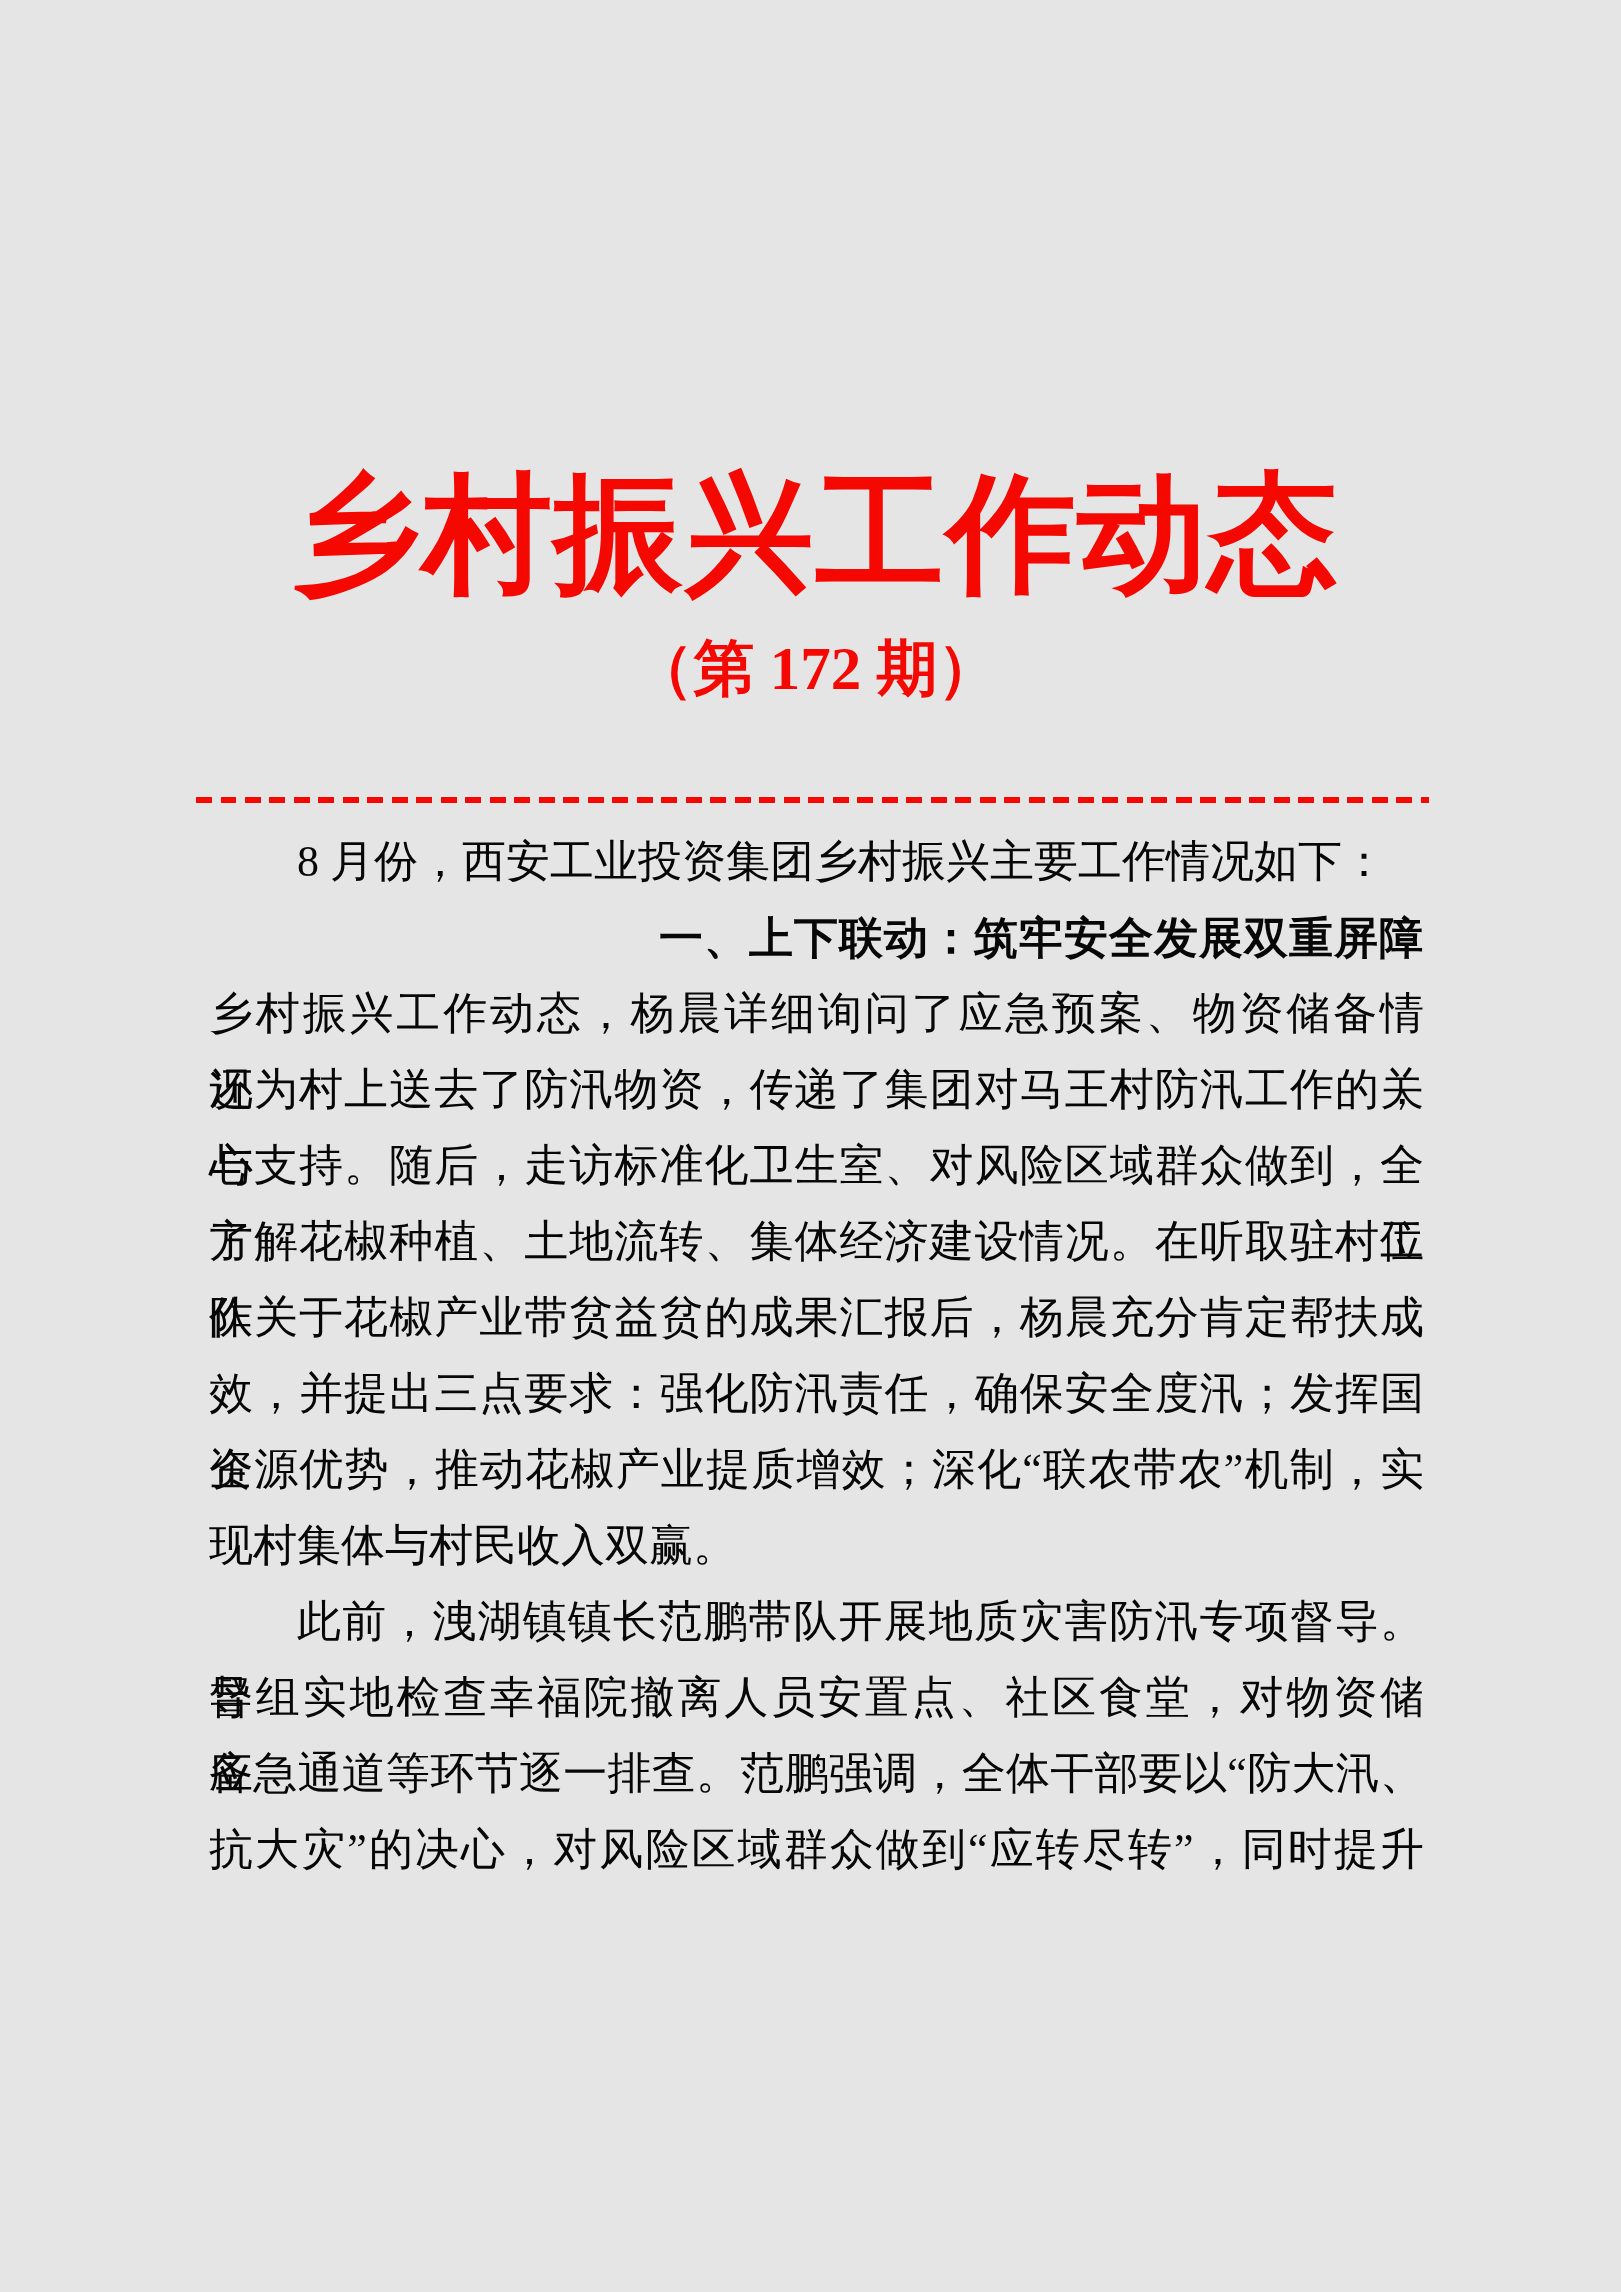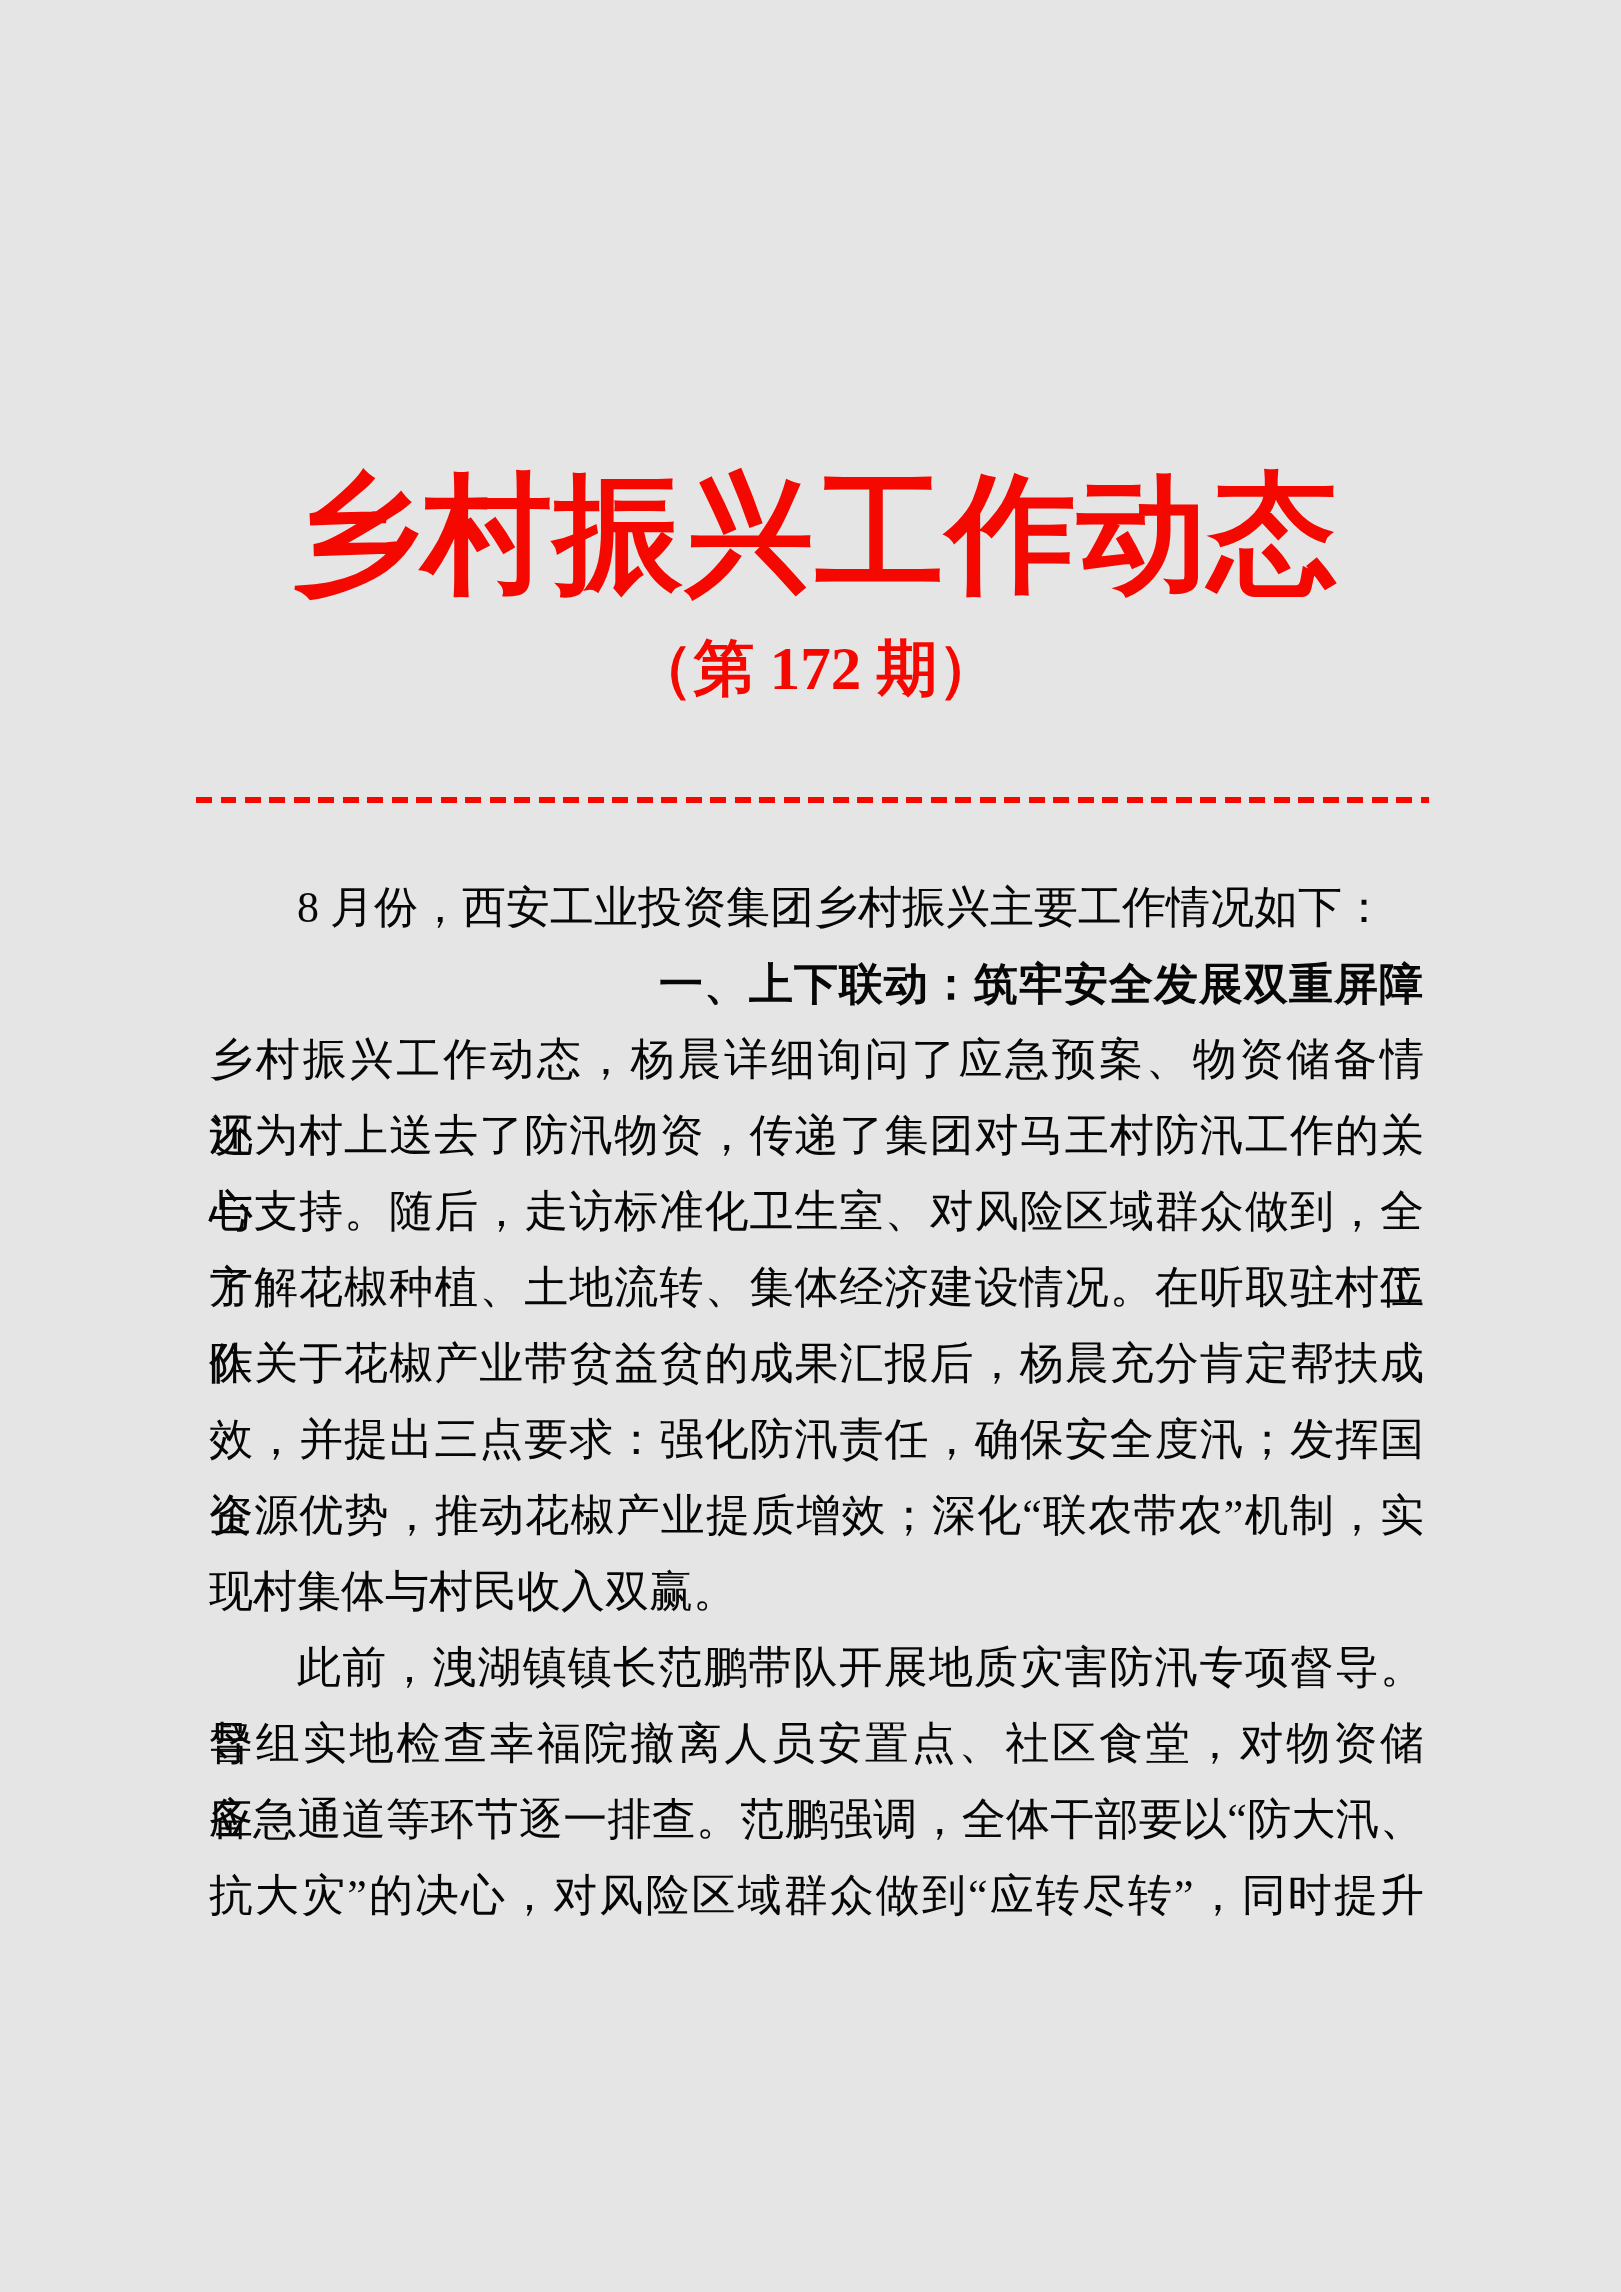--- a/index.html
+++ b/index.html
@@ -43,21 +43,21 @@
     top: 797px;
     left: 196px;
     width: 1233px;
     height: 5.9px;
     background: repeating-linear-gradient(90deg,
       #f50800 0px, #f50800 15.7px,
       rgba(255,255,255,0) 15.7px, rgba(255,255,255,0) 24.5px);
   }
   .body-text {
     position: absolute;
-    top: 870px;
+    top: 824px;
     left: 209px;
     width: 1215px;
     font-family: "Liberation Serif", serif;
     font-size: 44px;
     color: #070707;
   }
   .line {
     height: 76px;
     line-height: 76px;
     white-space: nowrap;

